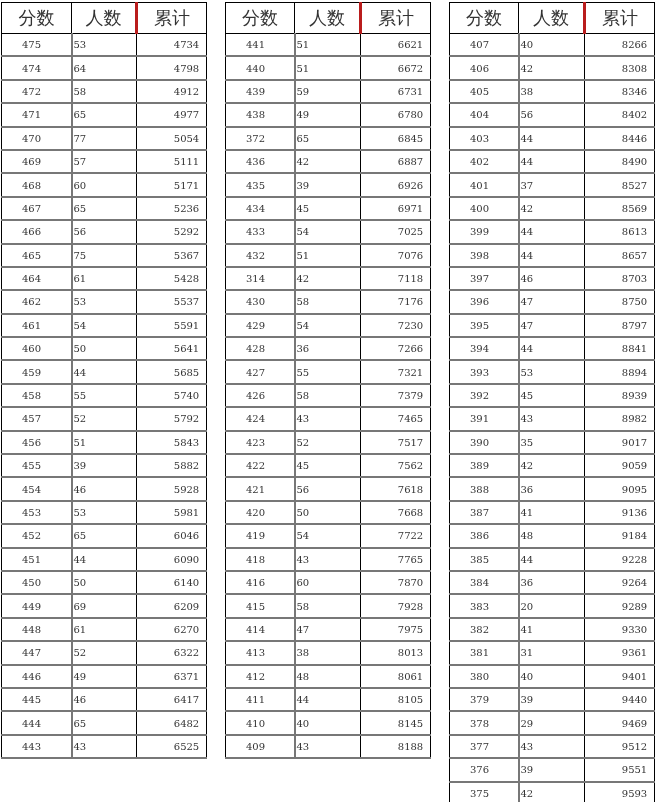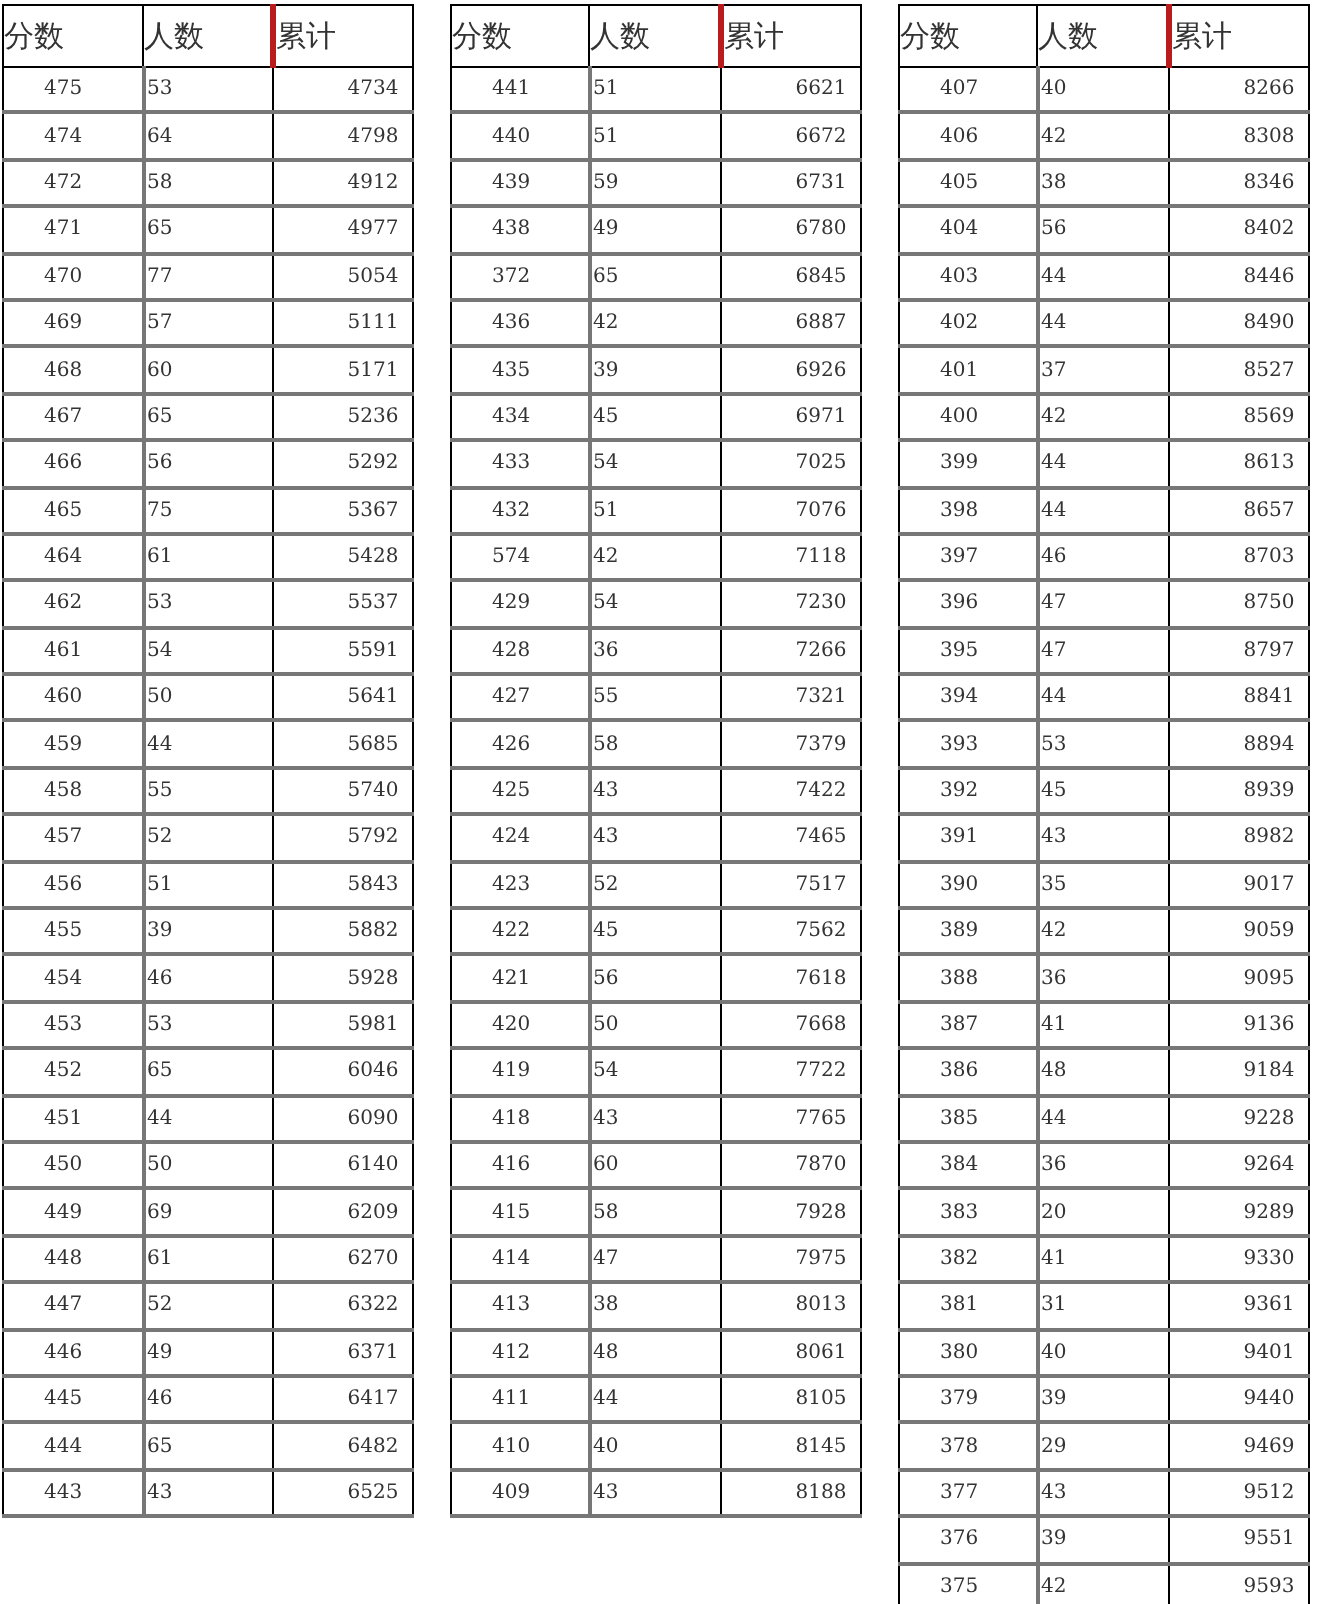--- a/index.html
+++ b/index.html
@@ -1,21 +1,21 @@
 <!DOCTYPE html>
 <html><head>
 <meta charset="utf-8">
 <style>
   html, body { margin: 0; padding: 0; background: #ffffff; }
   body { width: 659px; height: 802px; position: relative; overflow: hidden;
          font-family: "DejaVu Serif", "Liberation Serif", serif; color: #333; }
   .panel { position: absolute; top: 2px; border-collapse: collapse; table-layout: fixed; }
   .panel td, .panel th { border: 1px solid #000; padding: 0; height: 21.4px; font-weight: normal;
          font-size: 10px; white-space: nowrap; overflow: hidden; }
-  .panel th { height: 30px; font-size: 15px; color: #333; text-align: left;
+  .panel th { height: 30px; font-size: 18px; color: #333; text-align: center;
          font-family: "DejaVu Serif", "Liberation Serif", serif; }
   .panel tr.row td { border-bottom: 2px solid #777; }
   .panel td.c-score { text-align: left; padding-left: 20px; }
   .panel td.c-count { text-align: left; padding-left: 1px; border-left: 2px solid #777; }
   .panel td.c-cum { text-align: center; padding-left: 30px; }
   .panel th.h-cum { border-left: 3px solid #b91c1c; }
 </style>
 </head>
 <body>
 
@@ -249,48 +249,48 @@
         <td class="c-score">433</td>
         <td class="c-count">54</td>
         <td class="c-cum">7025</td>
       </tr>
       <tr class="row">
         <td class="c-score">432</td>
         <td class="c-count">51</td>
         <td class="c-cum">7076</td>
       </tr>
       <tr class="row">
-        <td class="c-score">574</td>
+        <td class="c-score">314</td>
         <td class="c-count">42</td>
         <td class="c-cum">7118</td>
+      </tr>
+      <tr class="row">
+        <td class="c-score">430</td>
+        <td class="c-count">58</td>
+        <td class="c-cum">7176</td>
       </tr>
       <tr class="row">
         <td class="c-score">429</td>
         <td class="c-count">54</td>
         <td class="c-cum">7230</td>
       </tr>
       <tr class="row">
         <td class="c-score">428</td>
         <td class="c-count">36</td>
         <td class="c-cum">7266</td>
       </tr>
       <tr class="row">
         <td class="c-score">427</td>
         <td class="c-count">55</td>
         <td class="c-cum">7321</td>
       </tr>
       <tr class="row">
         <td class="c-score">426</td>
         <td class="c-count">58</td>
         <td class="c-cum">7379</td>
-      </tr>
-      <tr class="row">
-        <td class="c-score">425</td>
-        <td class="c-count">43</td>
-        <td class="c-cum">7422</td>
       </tr>
       <tr class="row">
         <td class="c-score">424</td>
         <td class="c-count">43</td>
         <td class="c-cum">7465</td>
       </tr>
       <tr class="row">
         <td class="c-score">423</td>
         <td class="c-count">52</td>
         <td class="c-cum">7517</td>

